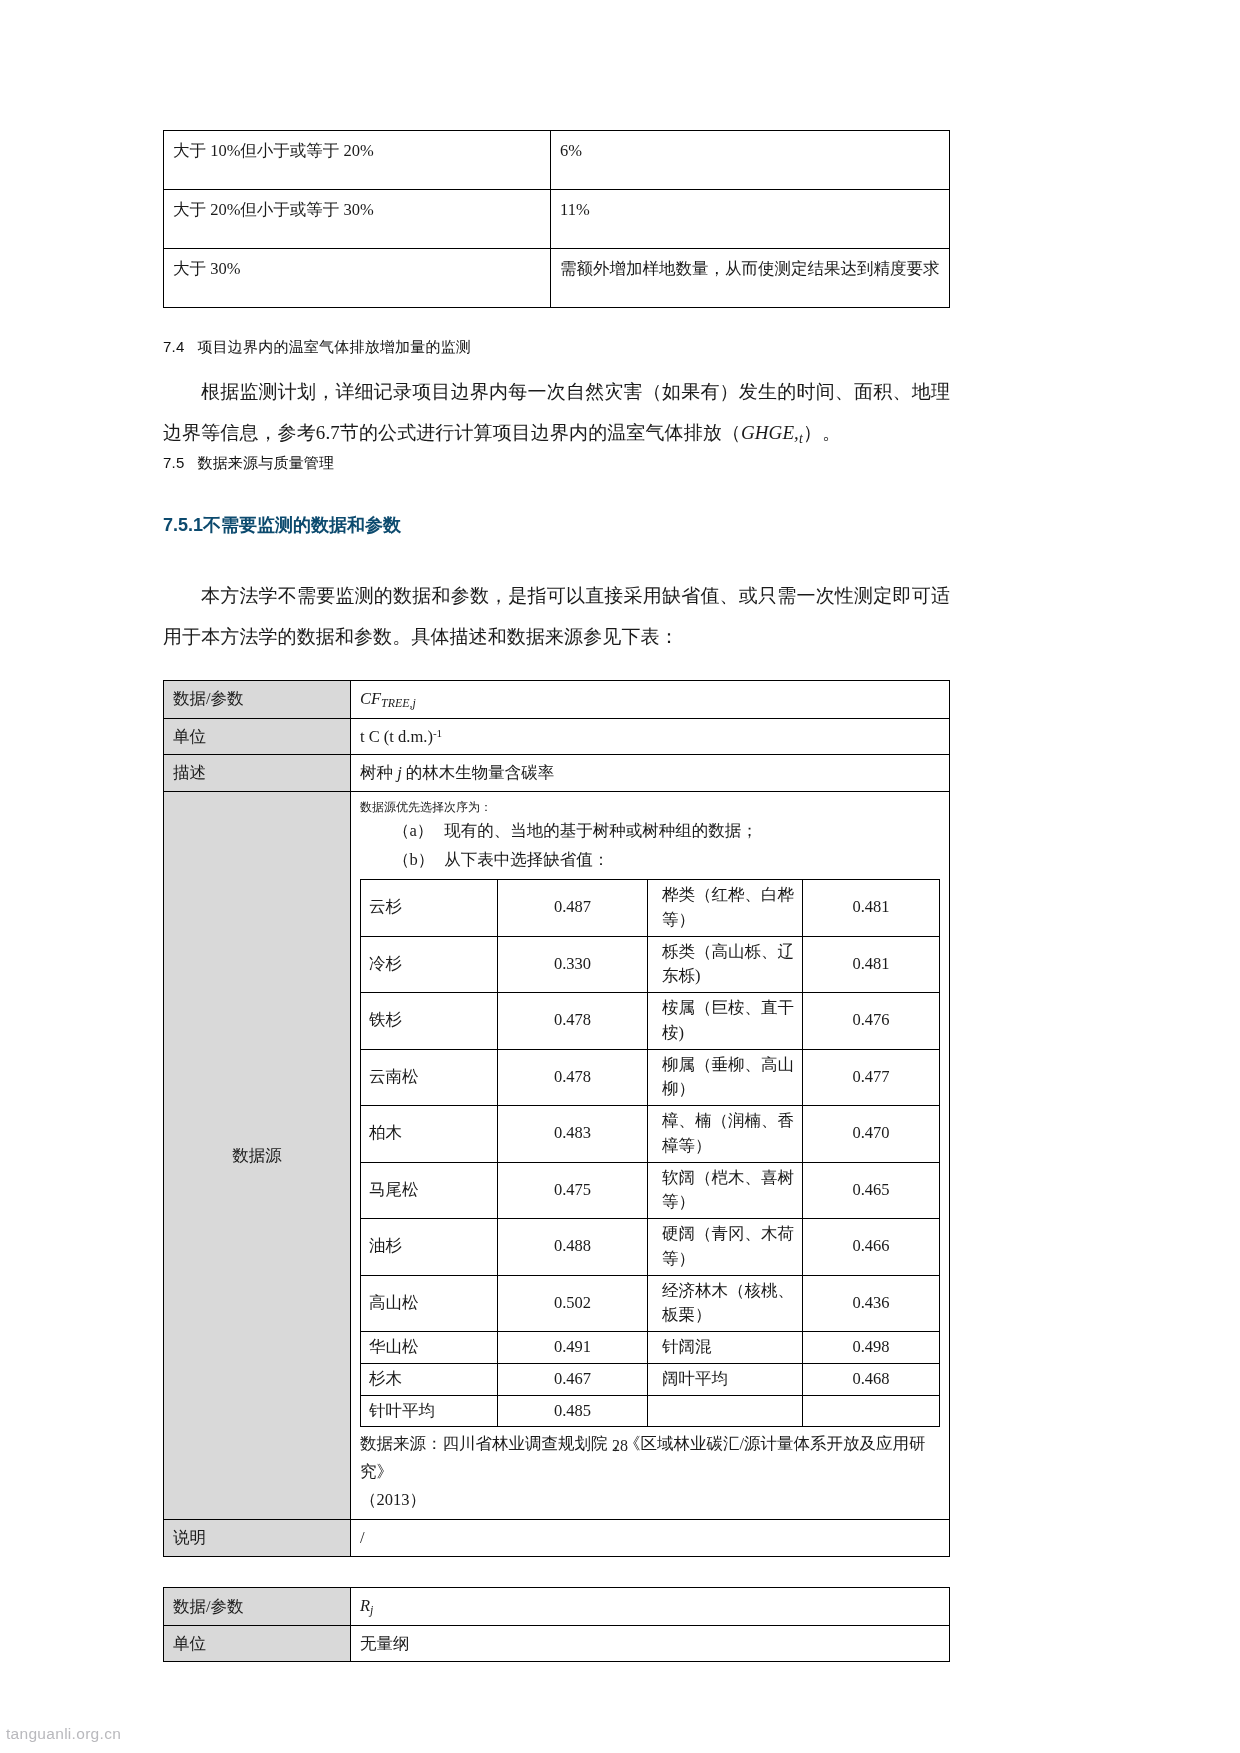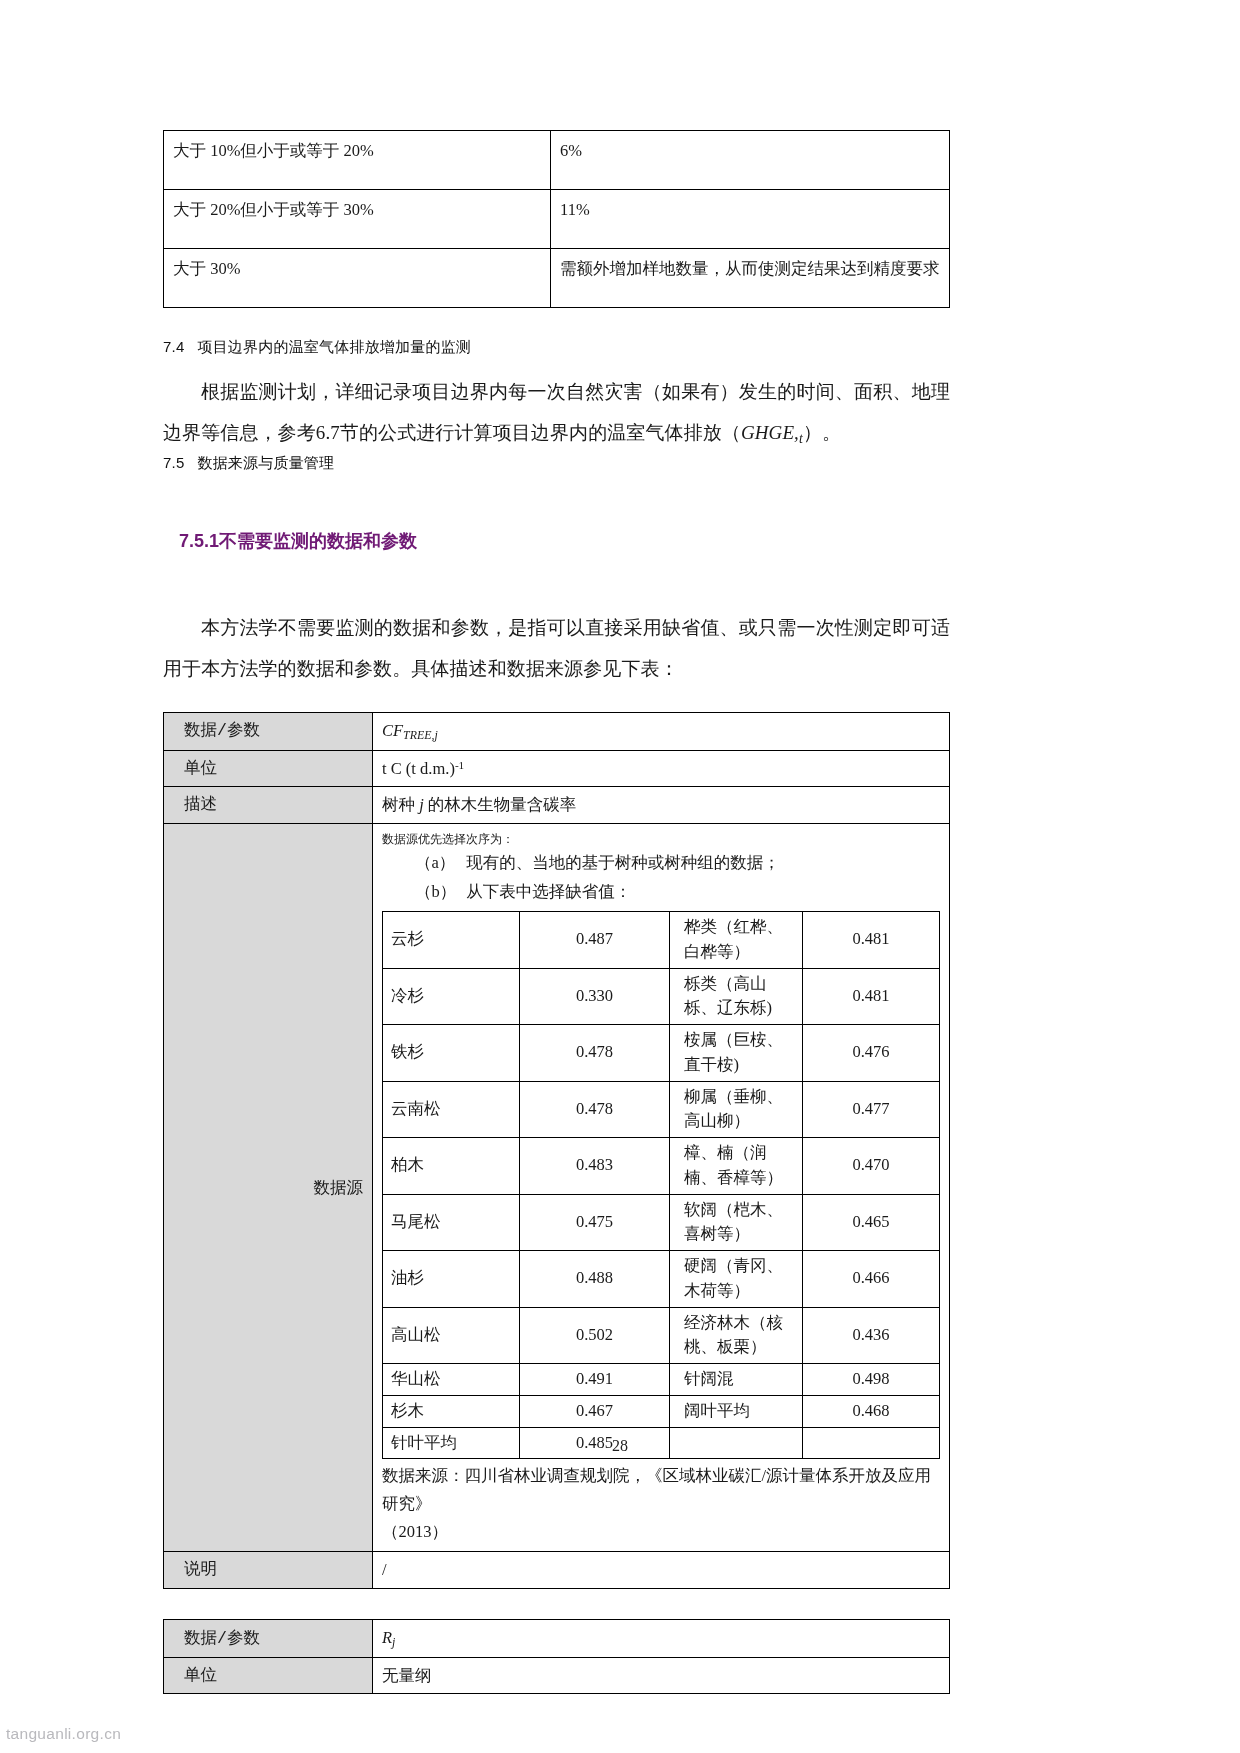--- a/index.html
+++ b/index.html
@@ -59,23 +59,23 @@
     padding: 0;
     letter-spacing: 0.2px;
     color: #111;
   }
   .h-74 { margin-top: 34px; }
   .h-75 { margin-top: 44px; }
   .h-751 {
     font-family: "Liberation Sans", "DejaVu Sans", sans-serif;
     font-size: 18px;
     font-weight: bold;
-    margin: 16px;
+    margin: 0;
     padding: 0;
-    color: #701a75;
+    color: #0c4a6e;
   }
   .sec-num { display: inline-block; margin-right: 13px; }
 
   p.body {
     font-size: 19px;
     line-height: 2.18;
     margin: 0;
     text-align: justify;
     text-justify: inter-ideograph;
     letter-spacing: 0.1px;
@@ -99,33 +99,32 @@
   .sup {
     font-size: 0.68em;
     vertical-align: 0.45em;
   }
 
   
   .param-table td.label {
     width: 168px;
     background: #d9d9d9;
     vertical-align: middle;
-    padding: 5px 20px;
-    font-size: 16.5px;
-    font-family: Liberation Mono, monospace;
+    padding: 5px 9px;
+    font-size: 16.5px;
   }
   .param-table td.value {
     padding: 5px 9px;
     font-size: 16.5px;
   }
   .param-table td.label-mid {
     width: 168px;
     background: #d9d9d9;
     vertical-align: middle;
-    text-align: right;
+    text-align: center;
     padding: 5px 9px;
     font-size: 16.5px;
   }
   .src-cell { padding: 6px 9px 6px 9px; }
   .src-line { font-size: 12px; line-height: 1.72; }
   .src-item {
     font-size: 16.5px;
     line-height: 1.72;
     padding-left: 2em;
     text-indent: 0;

